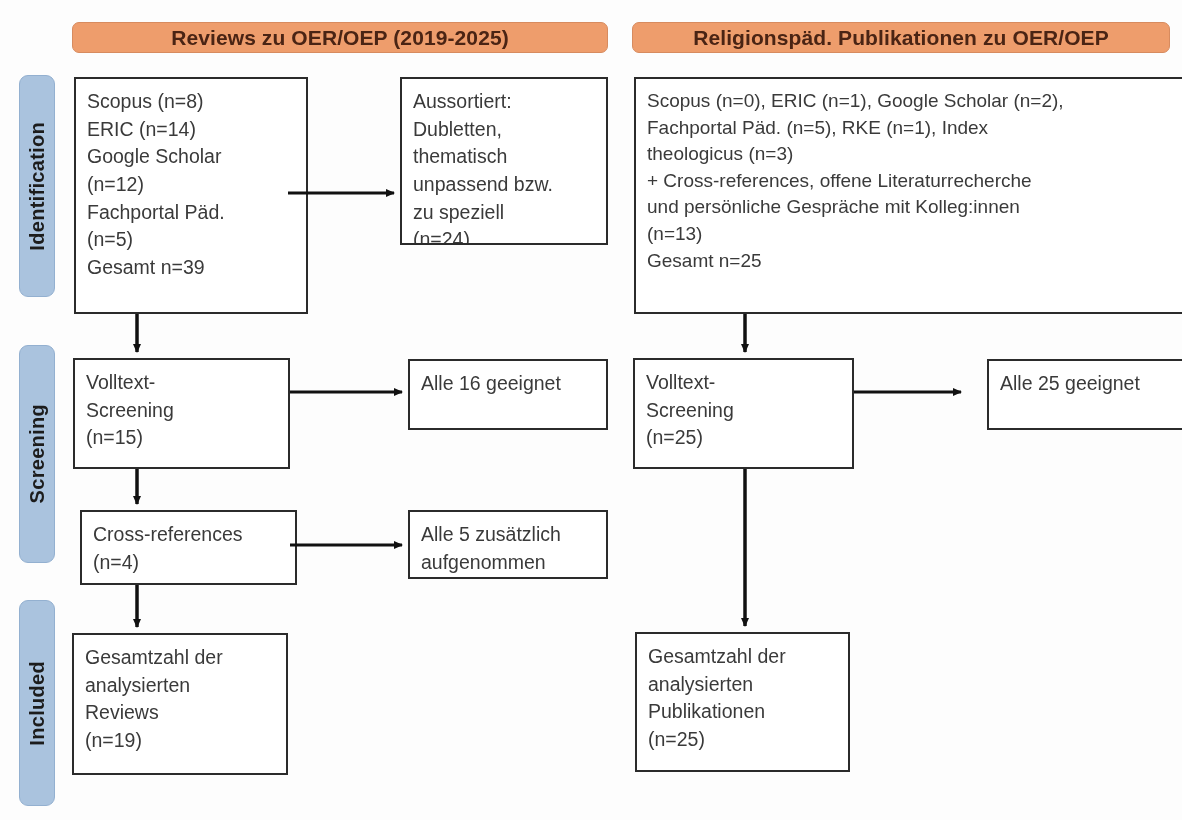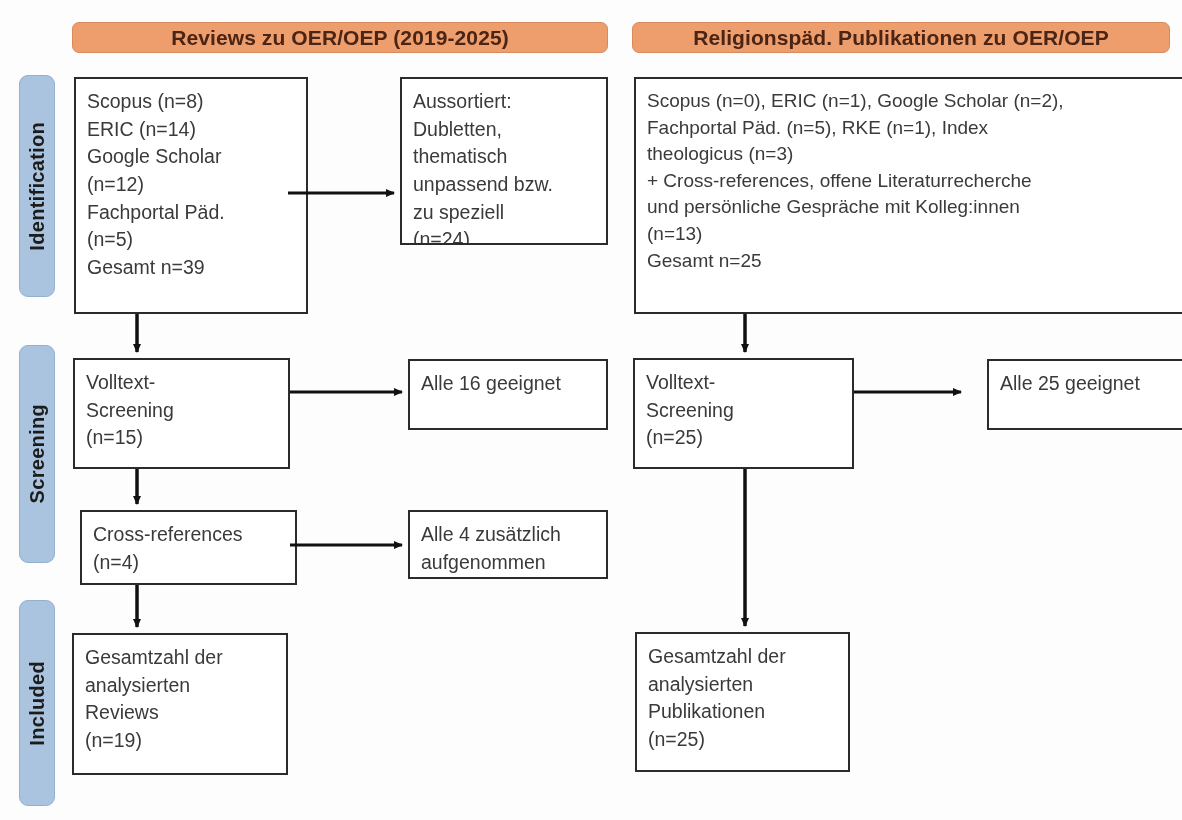--- a/index.html
+++ b/index.html
@@ -132,21 +132,21 @@
 
   <div class="box" style="left:73px; top:358px; width:217px; height:111px;">Volltext-
 Screening
 (n=15)</div>
 
   <div class="box" style="left:408px; top:359px; width:200px; height:71px;">Alle 16 geeignet</div>
 
   <div class="box" style="left:80px; top:510px; width:217px; height:75px;">Cross-references
 (n=4)</div>
 
-  <div class="box" style="left:408px; top:510px; width:200px; height:69px;">Alle 4 zusätzlich
+  <div class="box" style="left:408px; top:510px; width:200px; height:69px;">Alle 5 zusätzlich
 aufgenommen</div>
 
   <div class="box" style="left:633px; top:358px; width:221px; height:111px;">Volltext-
 Screening
 (n=25)</div>
 
   <div class="box" style="left:967px; top:359px; width:198px; height:71px;margin-left:20px;">Alle 25 geeignet</div>
 
   <div class="box" style="left:72px; top:633px; width:216px; height:142px;">Gesamtzahl der
 analysierten

